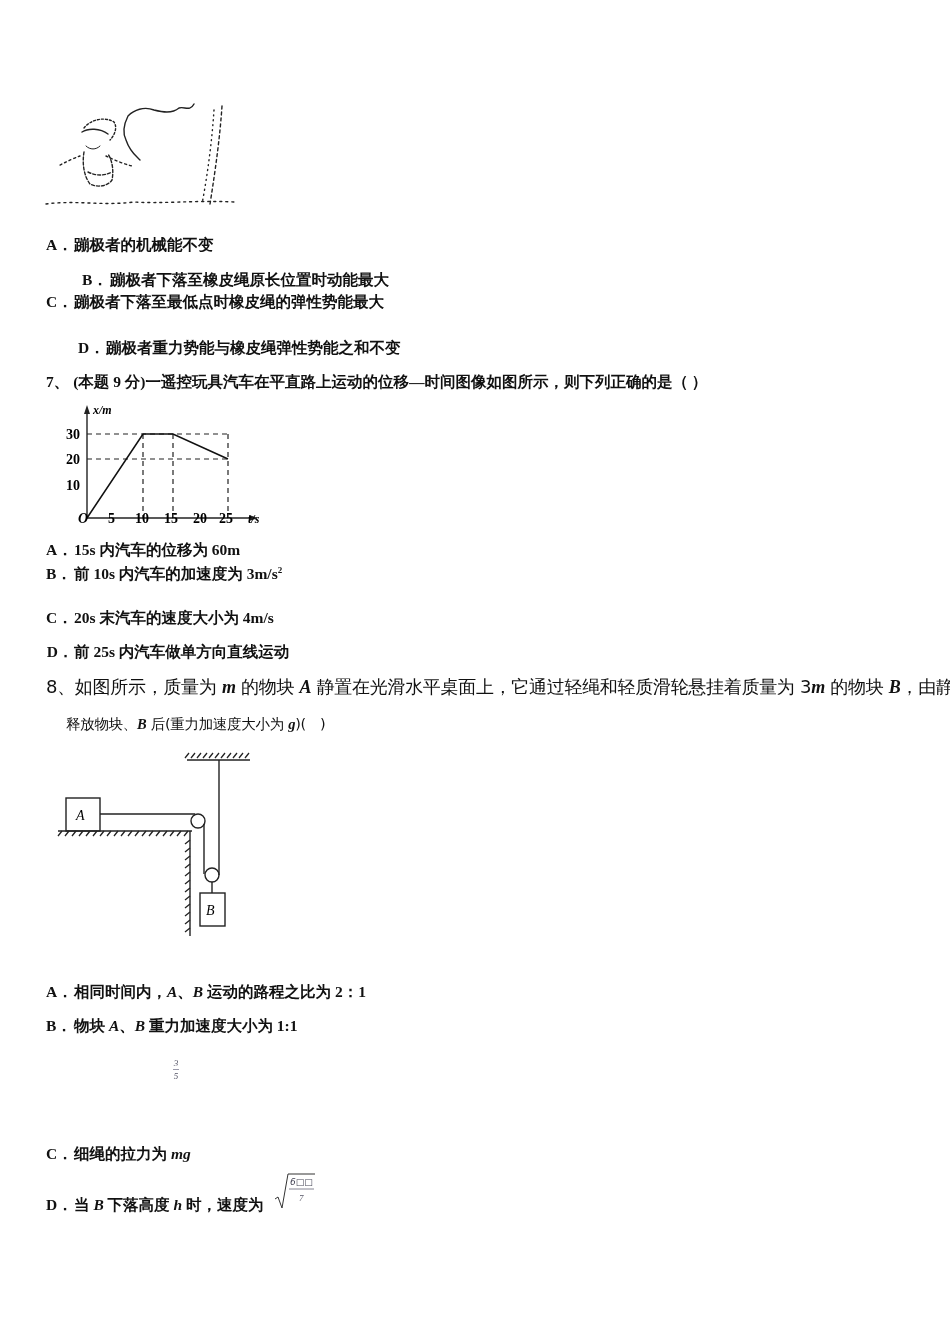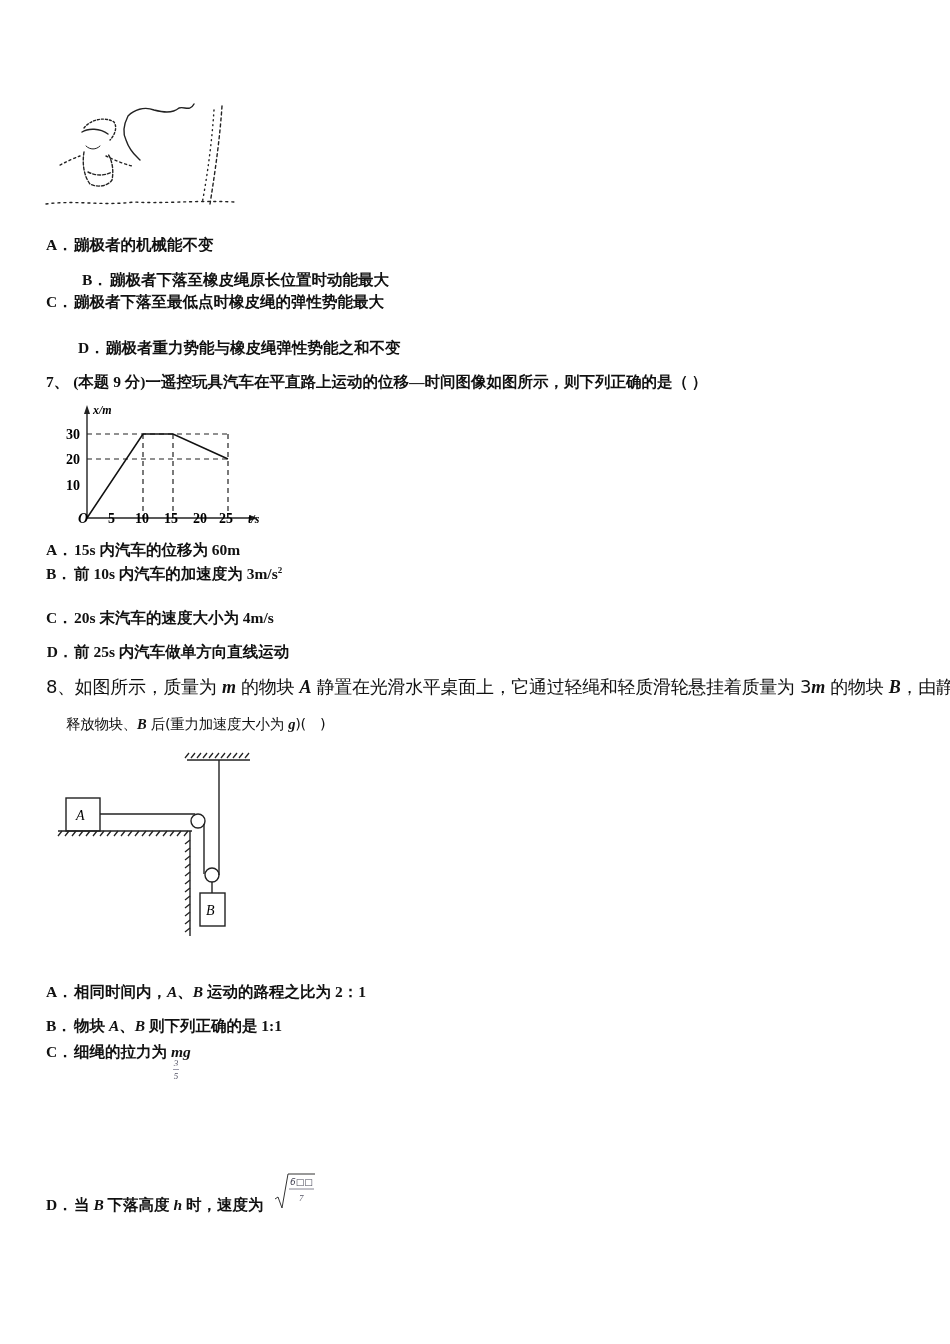--- a/index.html
+++ b/index.html
@@ -146,29 +146,29 @@
     </g>
     <text x="24" y="72" font-size="14" font-style="italic" font-family="Liberation Serif, serif" id="lblA">A</text>
     <text x="154" y="167" font-size="14" font-style="italic" font-family="Liberation Serif, serif" id="lblB">B</text>
   </svg>
 </div>
 
 <div class="line" style="top:982px;">
   <span class="opt-letter">A．</span><span>相同时间内，</span><span class="it">A</span><span>、</span><span class="it">B</span><span> 运动的路程之比为 2：1</span>
 </div>
 <div class="line" style="top:1016px;">
-  <span class="opt-letter">B．</span><span>物块 </span><span class="it">A</span><span>、</span><span class="it">B</span><span> 则下列正确的是 1:1</span>
+  <span class="opt-letter">B．</span><span>物块 </span><span class="it">A</span><span>、</span><span class="it">B</span><span> 重力加速度大小为 1:1</span>
 </div>
 
 <div class="frac" style="left:173px;top:1058px;">
   <span>3</span>
   <span class="bar"></span>
   <span>5</span>
 </div>
-<div class="line" style="top:1042px;">
+<div class="line" style="top:1144px;">
   <span class="opt-letter">C．</span><span>细绳的拉力为 </span><span class="it">mg</span>
 </div>
 
 <div class="line" style="top:1195px;">
   <span class="opt-letter">D．</span><span>当 </span><span class="it">B</span><span> 下落高度 </span><span class="it">h</span><span> 时，速度为</span>
 </div>
 <div class="sqrt-wrap" style="left:274px;top:1172px;width:42px;height:40px;">
   <svg width="42" height="40" viewBox="0 0 42 40">
     <path d="M1 27 L4 25 L8 36 L14 2 L41 2" fill="none" stroke="#333" stroke-width="1"></path>
     <line x1="15" y1="17" x2="40" y2="17" stroke="#667" stroke-width="0.8"></line>

